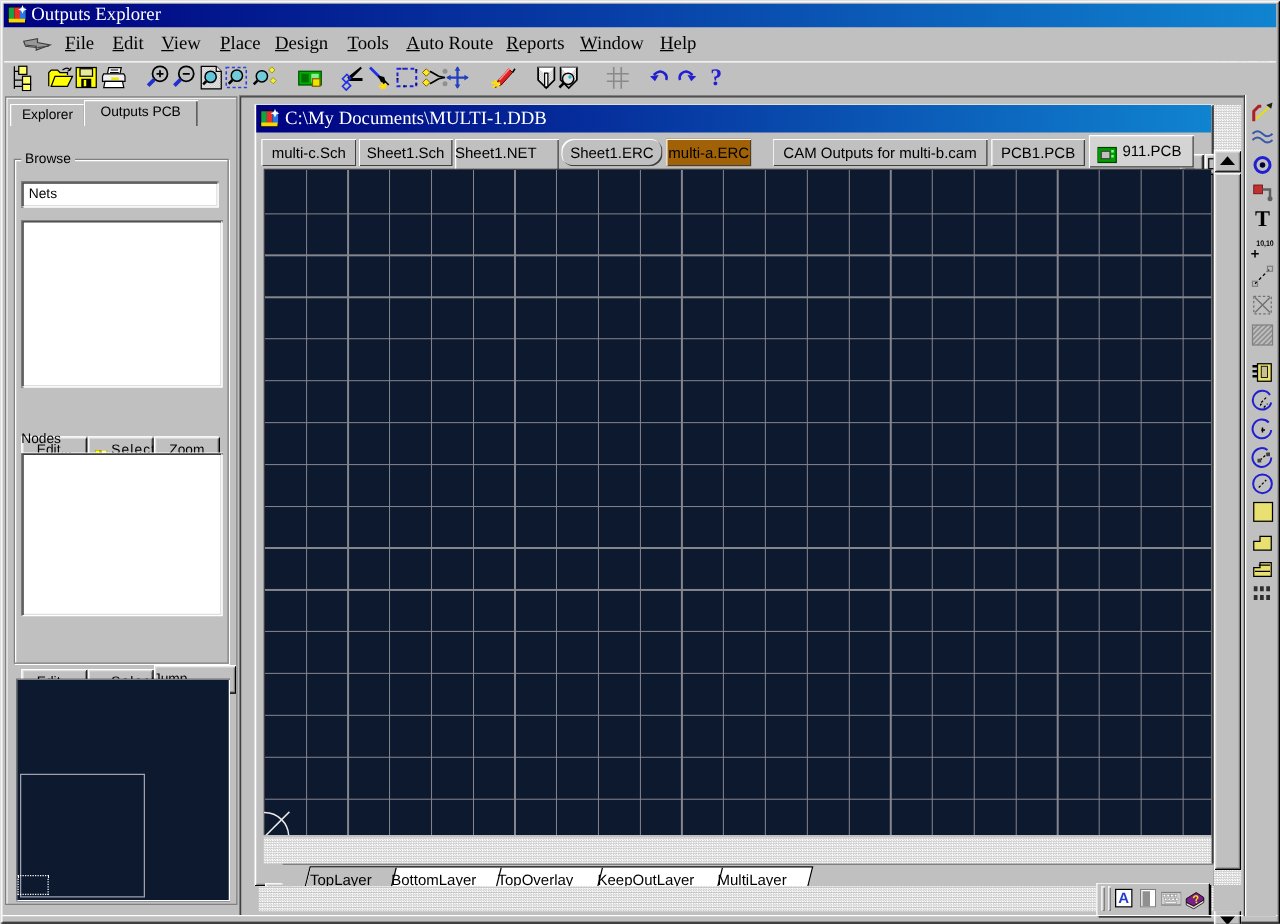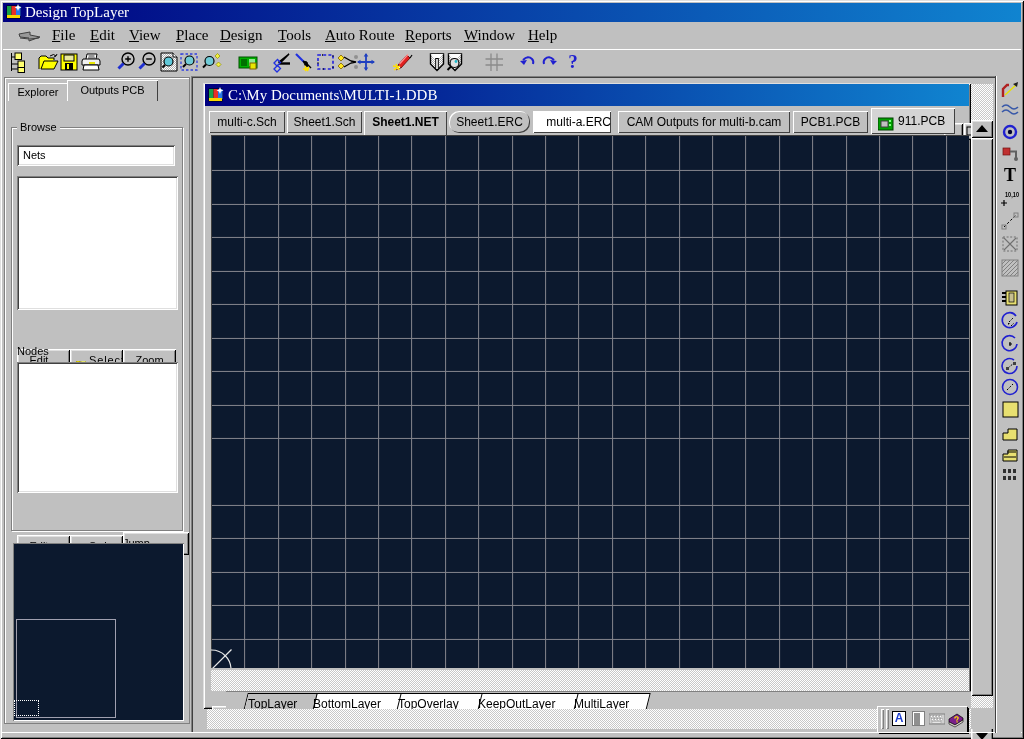--- a/index.html
+++ b/index.html
@@ -24,21 +24,21 @@
 <div class="abs" style="left:6px;top:4px;width:16px;height:16px;">
 <svg width="16" height="16">
       <rect x="0.5" y="1.5" width="14" height="13" fill="#000"></rect>
       <rect x="1" y="2" width="4.5" height="10" fill="#18a048"></rect>
       <rect x="5.5" y="2" width="4.5" height="10" fill="#e83028"></rect>
       <rect x="10" y="2" width="4.5" height="10" fill="#2878e8"></rect>
       <rect x="1" y="11" width="13" height="3" fill="#f8d800"></rect>
       <path d="M12 0 l1 2.5 2.5 1 -2.5 1 -1 2.5 -1 -2.5 -2.5 -1 2.5 -1 Z" fill="#fff"></path>
     </svg>
 </div>
-<div class="abs serif" style="left:25px;top:3px;height:19px;line-height:19px;color:#fff;font-size:15px;">Design TopLayer</div>
+<div class="abs serif" style="left:25px;top:3px;height:19px;line-height:19px;color:#fff;font-size:15px;">Outputs Explorer</div>
 
 <div class="abs btn" style="left:957px;top:3px;width:20px;height:17px;"><svg width="20" height="17">
       <rect x="4" y="12" width="8" height="2" fill="#000"></rect>
     </svg></div>
 <div class="abs btn" style="left:978px;top:3px;width:20px;height:17px;"><svg width="20" height="17">
       <rect x="7" y="3" width="9" height="7" fill="none" stroke="#000" stroke-width="1"></rect>
       <rect x="7" y="3" width="9" height="2" fill="#000"></rect>
       <rect x="4" y="7" width="9" height="7" fill="#c0c0c0" stroke="#000"></rect>
       <rect x="4" y="7" width="9" height="2" fill="#000"></rect>
     </svg></div>
@@ -265,23 +265,23 @@
   <div class="abs serif" style="left:25px;top:1px;height:22px;line-height:22px;color:#fff;font-size:15px;">C:\My Documents\MULTI-1.DDB</div>
   <div class="abs btn" style="left:741px;top:4px;width:19px;height:17px;"><svg width="19" height="17">
         <rect x="4" y="12" width="8" height="2" fill="#000"></rect>
       </svg></div>
   <div class="abs btn" style="left:761px;top:4px;width:19px;height:17px;"><svg width="19" height="17">
         <rect x="3" y="4" width="10" height="8" fill="none" stroke="#000"></rect>
       </svg></div>
 
   <div class="abs raised1" style="font-size:12px;left:6px;top:28px;width:76px;height:22px;background:#c0c0c0;text-align:center;line-height:22px;">multi-c.Sch</div>
   <div class="abs raised1" style="font-size:12px;left:84px;top:28px;width:75px;height:22px;background:#c0c0c0;text-align:center;line-height:22px;">Sheet1.Sch</div>
-  <div class="abs raised1" style="font-size:12px;left:161px;top:28px;width:83px;height:38px;background:#c0c0c0;text-align:center;line-height:22px;font-weight:bold;">Sheet1.NET</div>
+  <div class="abs raised1" style="font-size:12px;left:161px;top:28px;width:83px;height:38px;background:#c0c0c0;text-align:left;line-height:22px;">Sheet1.NET</div>
   <div class="abs raised1" style="font-size:12px;left:246px;top:28px;width:81px;height:22px;background:#c0c0c0;text-align:center;line-height:22px;border-radius:10px;">Sheet1.ERC</div>
-  <div class="abs raised1" style="font-size:12px;left:330px;top:28px;width:78px;height:22px;background:#ffffff;text-align:right;line-height:22px;">multi-a.ERC</div>
+  <div class="abs raised1" style="font-size:12px;left:330px;top:28px;width:68px;height:22px;background:#a16207;text-align:center;line-height:22px;">multi-a.ERC</div>
   <div class="abs raised1" style="font-size:12px;left:415px;top:28px;width:172px;height:22px;background:#c0c0c0;text-align:center;line-height:22px;">CAM Outputs for multi-b.cam</div>
   <div class="abs raised1" style="font-size:12px;left:590px;top:28px;width:75px;height:22px;background:#c0c0c0;text-align:center;line-height:22px;">PCB1.PCB</div>
   <div class="abs raised1" style="font-size:12px;font-family:'Liberation Sans',sans-serif;left:668px;top:25px;width:84px;height:26px;background:#d4d4d4;line-height:26px;"><span style="position:absolute;left:7px;top:6px;"><svg width="16" height="14">
           <rect x="0" y="1" width="15" height="12" fill="#00a000" stroke="#004000"></rect>
           <rect x="3" y="4" width="7" height="6" fill="#c0c0c0" stroke="#404040"></rect>
           <rect x="11" y="3" width="2" height="2" fill="#80ff80"></rect>
           <rect x="11" y="7" width="2" height="2" fill="#80ff80"></rect>
         </svg></span><span style="margin-left:27px;">911.PCB</span></div>
 
   <div class="abs" style="left:8px;top:52px;width:758px;height:533px;background-color:#0c192e;

